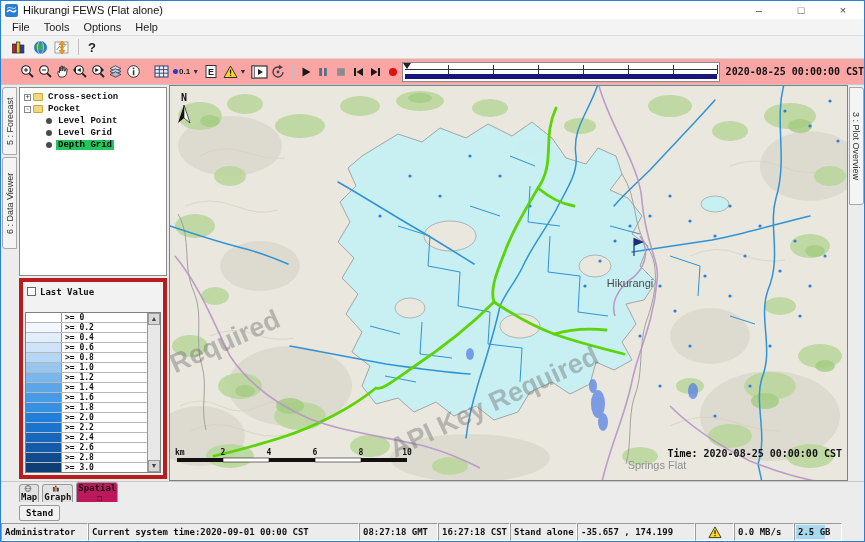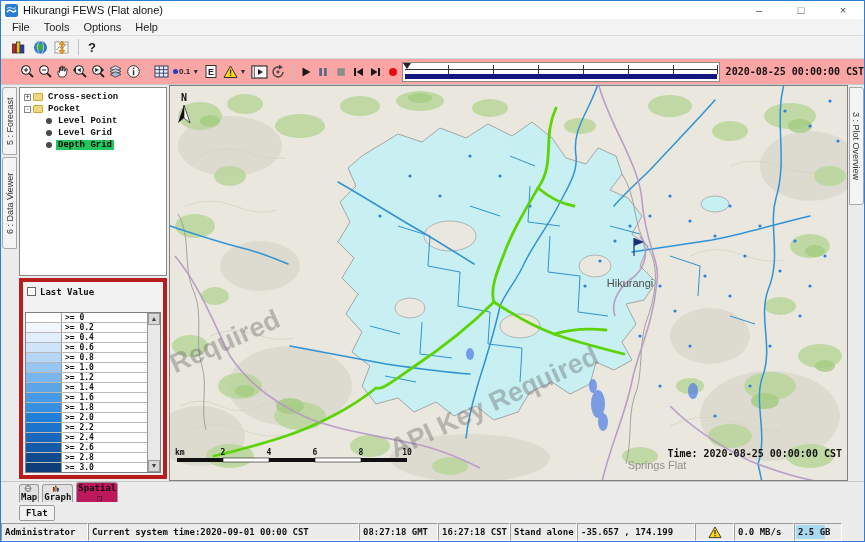--- a/index.html
+++ b/index.html
@@ -629,21 +629,21 @@
         <circle cx="6" cy="6" r="5" fill="#2e77c8"></circle>
         <path d="M2.5,4.5 Q5,2 7.5,3.5 Q10,5 9,7.5 Q6.5,10 4,8.5 Q1.8,7 2.5,4.5 Z" fill="#3fae4a" opacity="0.9"></path>
       </svg>
       <span>Spatial</span>
       <span class="tab-ctl">❒</span>
       <span class="tab-ctl">✕</span>
     </div>
   </div>
 
   <div class="logs-row">
-    <div class="logs-btn">Flat</div>
+    <div class="logs-btn">Stand</div>
   </div>
 
   <div class="statusbar">
     <div class="st-cell" style="width:87px">Administrator</div>
     <div class="st-cell" style="width:271px">Current system time:2020-09-01 00:00 CST</div>
     <div class="st-cell" style="width:79px">08:27:18 GMT</div>
     <div class="st-cell" style="width:72px">16:27:18 CST</div>
     <div class="st-cell" style="width:67px">Stand alone</div>
     <div class="st-cell" style="width:118px">-35.657 , 174.199</div>
     <div class="st-cell" style="width:39px; justify-content:center">

